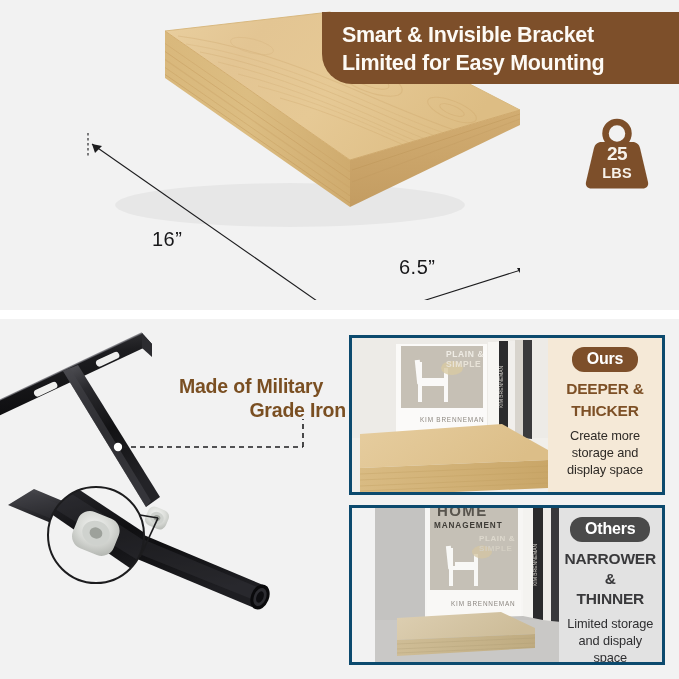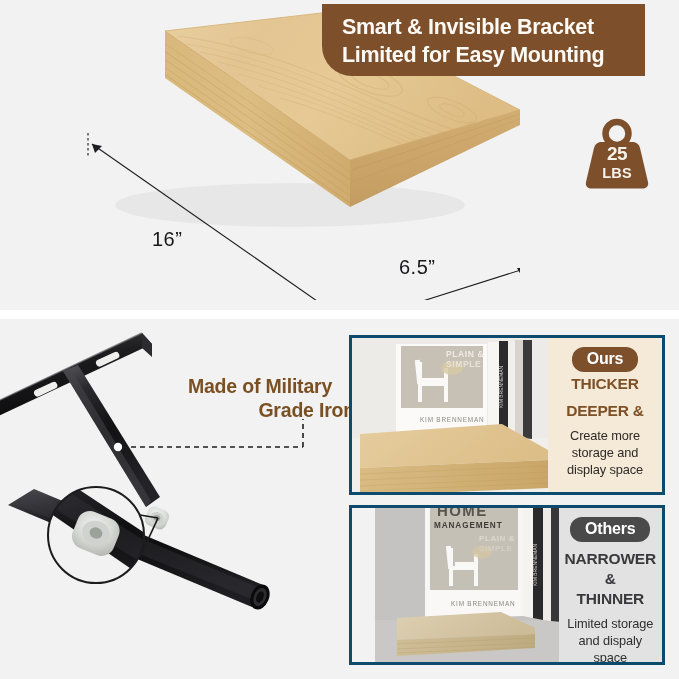--- a/index.html
+++ b/index.html
@@ -26,22 +26,22 @@
     position: absolute;
     left: 0; top: 0;
     width: 679px; height: 310px;
     background: #f2f2f2;
     overflow: hidden;
   }
 
   
   #header-banner {
     position: absolute;
-    left: 322px; top: 4px;
-    width: 323px; height: 72px;
+    left: 322px; top: 12px;
+    width: 357px; height: 72px;
     background: #7d4f2a;
     border-bottom-left-radius: 30px;
     box-sizing: border-box;
     padding: 9px 14px 0 20px;
   }
   #header-banner .hl {
     display: block;
     color: #fdfaf5;
     font-size: 21.5px;
     font-weight: bold;
@@ -119,21 +119,21 @@
   
   #bracket-art {
     position: absolute;
     left: 0; top: 0;
     width: 345px; height: 300px;
   }
 
   
   #military-heading {
     position: absolute;
-    left: 165px; top: 55px;
+    left: 156px; top: 55px;
     width: 190px;
     text-align: center;
     color: #7a4f22;
     font-size: 19.5px;
     font-weight: bold;
     line-height: 24px;
     letter-spacing: -0.2px;
   }
   #military-heading .ml2 { display: block; text-align: right; }
 
@@ -489,22 +489,22 @@
               <line x1="8" y1="136" x2="196" y2="128"></line>
               <line x1="8" y1="142" x2="196" y2="134"></line>
               <line x1="8" y1="148" x2="196" y2="140"></line>
               <line x1="8" y1="153" x2="196" y2="145"></line>
             </g>
           </g>
         </svg>
       </div>
       <div class="cmp-info ours">
         <span class="cmp-badge ours">Ours</span>
+        <span class="cmp-head ours">DEEPER &amp;</span>
         <span class="cmp-head ours" style="margin-top:2px">THICKER</span>
-        <span class="cmp-head ours">DEEPER &amp;</span>
         <span class="cmp-desc ours">Create more storage and display space</span>
       </div>
     </div>
 
     <div class="cmp-card" id="cmp-others">
       <div class="cmp-photo others">
         <svg width="196" height="158" viewBox="0 0 196 158" xmlns="http://www.w3.org/2000/svg">
           <defs>
             <linearGradient id="oakTopB" x1="0" y1="0" x2="1" y2="0.3">
               <stop offset="0%" stop-color="#ddcfb2"></stop>

